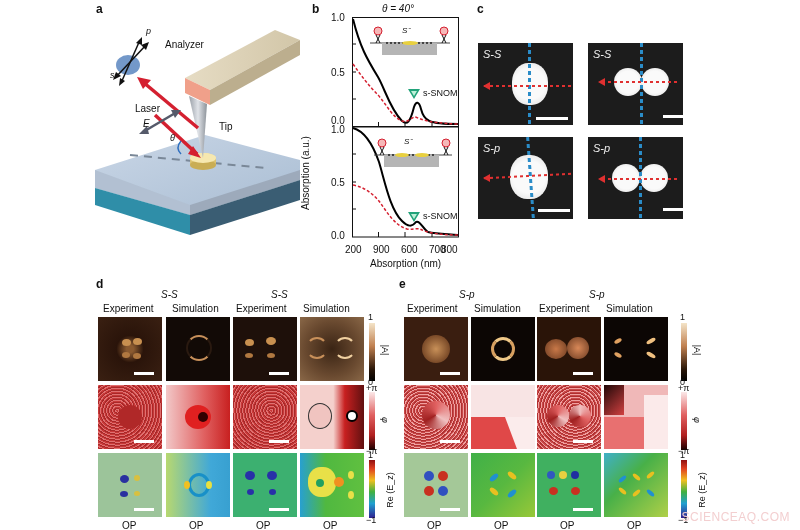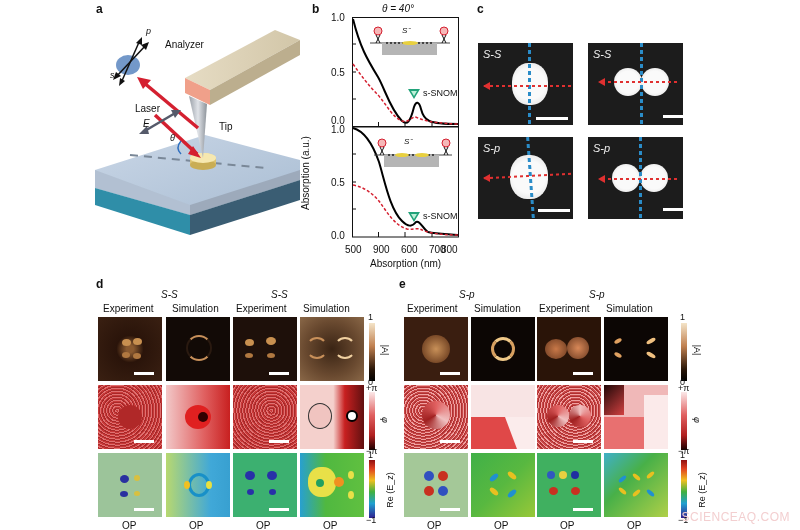--- a/index.html
+++ b/index.html
@@ -88,21 +88,21 @@
 <div class="txt" style="left:370px;top:258px;font-size:10px;">Absorption (nm)</div>
 
 <div class="txt" style="left:331px;top:12px;">1.0</div>
 <div class="txt" style="left:331px;top:67px;">0.5</div>
 <div class="txt" style="left:331px;top:115px;">0.0</div>
 
 <div class="txt" style="left:331px;top:124px;">1.0</div>
 <div class="txt" style="left:331px;top:177px;">0.5</div>
 <div class="txt" style="left:331px;top:230px;">0.0</div>
 
-<div class="txt" style="left:345px;top:244px;">500</div>
+<div class="txt" style="left:345px;top:244px;">200</div>
 <div class="txt" style="left:373px;top:244px;">900</div>
 <div class="txt" style="left:401px;top:244px;">600</div>
 <div class="txt" style="left:429px;top:244px;">700</div>
 <div class="txt" style="left:441px;top:244px;">800</div>
 
 <svg class="abs" style="left:352px;top:17px;" width="108" height="222">
 
   <rect x="0.5" y="0.5" width="106" height="109" fill="none" stroke="#111" stroke-width="1"></rect>
 
   <rect x="0.5" y="110" width="106" height="110" fill="none" stroke="#111" stroke-width="1"></rect>

